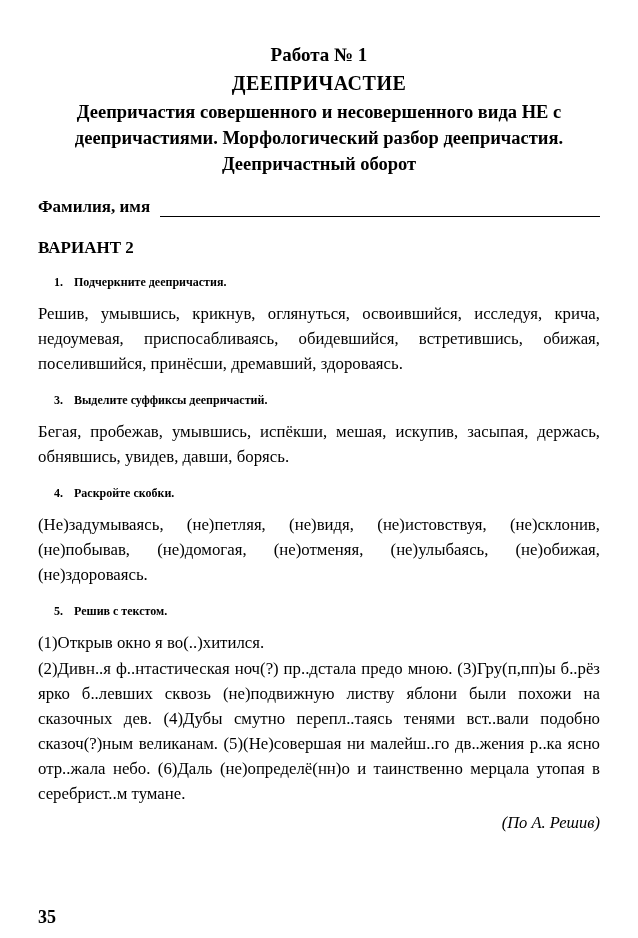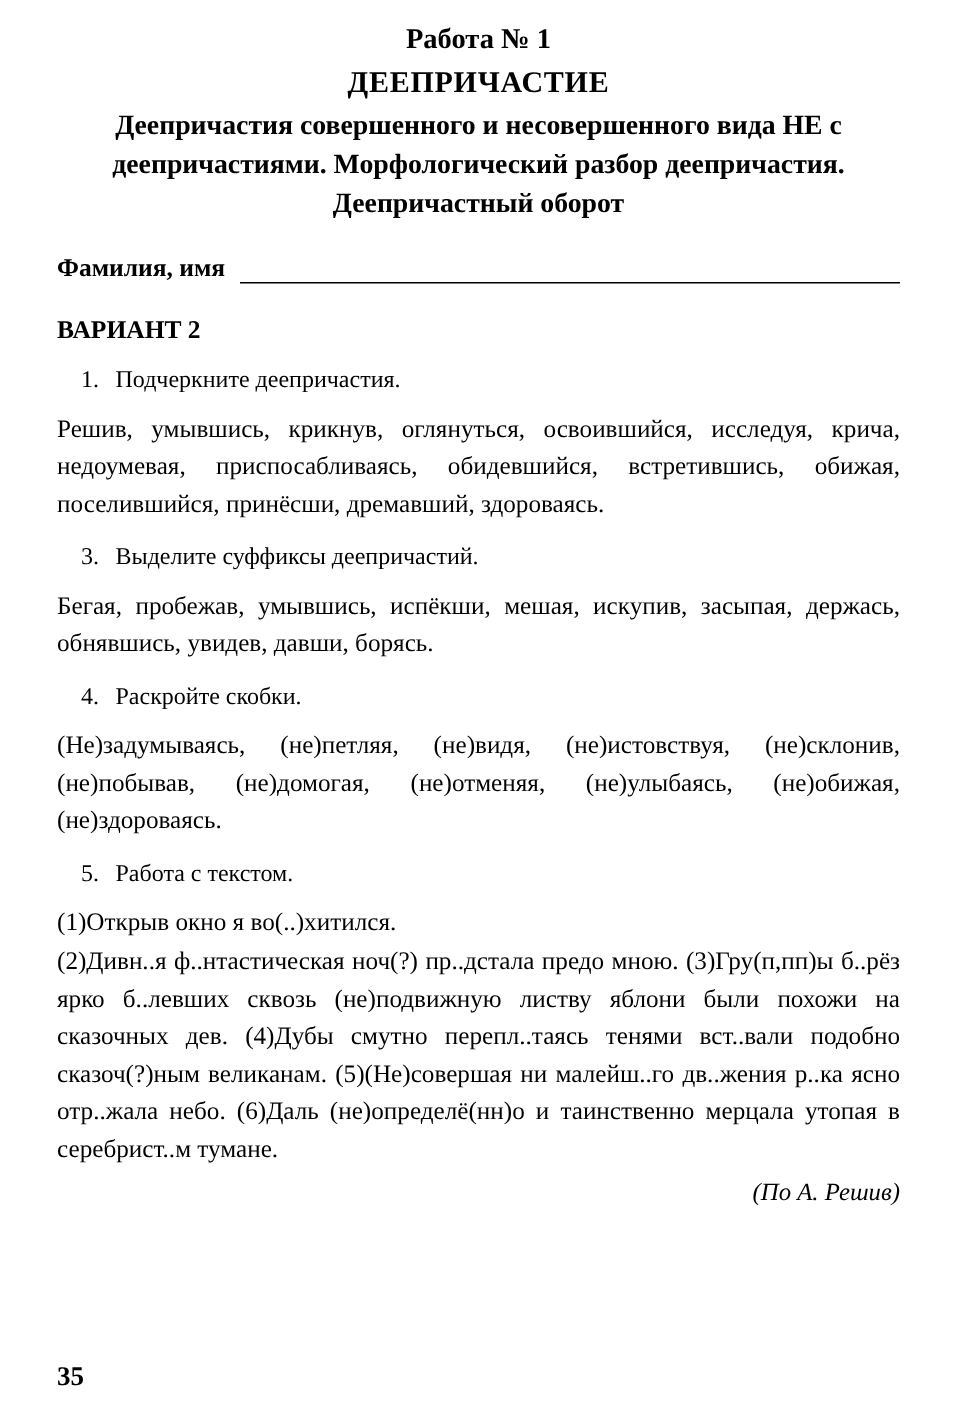--- a/index.html
+++ b/index.html
@@ -17,20 +17,21 @@
     flex-direction: column;
     overflow: hidden;
     background: #ffffff;
   }
   .h-work {
     text-align: center;
     font-weight: bold;
     font-size: 19px;
     line-height: 25px;
     margin-bottom: 3px;
+    margin-top: 28px;
   }
   .h-main {
     text-align: center;
     font-weight: bold;
     font-size: 20px;
     line-height: 26px;
     letter-spacing: 0.5px;
     margin-bottom: 3px;
   }
   .h-sub {
@@ -53,22 +54,22 @@
     height: 1.05em;
   }
   .variant {
     text-align: left;
     font-weight: bold;
     font-size: 17px;
     margin-top: 21px;
   }
   .task { margin-top: 12px; }
   .task-title {
-    font-weight: normal;
-    font-size: 16px;
+    font-weight: bold;
+    font-size: 12px;
     line-height: 24px;
     padding-left: 16px;
     margin-bottom: 7px;
   }
   .task-title .num { margin-right: 11px; }
   .task-body {
     font-size: 16.8px;
     line-height: 25px;
     text-align: justify;
   }
@@ -119,21 +120,21 @@
 
   <section class="task">
     <div class="task-title">
       <span class="num">4.</span><span>Раскройте скобки.</span>
     </div>
     <p class="task-body">(Не)задумываясь, (не)петляя, (не)видя, (не)истовствуя, (не)склонив, (не)побывав, (не)домогая, (не)отменяя, (не)улыбаясь, (не)обижая, (не)здороваясь.</p>
   </section>
 
   <section class="task">
     <div class="task-title">
-      <span class="num">5.</span><span>Работа с текстом.</span>
+      <span class="num">5.</span><span>Решив с текстом.</span>
     </div>
     <p class="task-body">(1)Открыв окно я во(..)хитился.</p>
     <p class="task-body">(2)Дивн..я ф..нтастическая ноч(?) пр..дстала предо мною. (3)Гру(п,пп)ы б..рёз ярко б..левших сквозь (не)подвижную листву яблони были похожи на сказочных дев. (4)Дубы смутно перепл..таясь тенями вст..вали подобно сказоч(?)ным великанам. (5)(Не)совершая ни малейш..го дв..жения р..ка ясно отр..жала небо. (6)Даль (не)определё(нн)о и таинственно мерцала утопая в серебрист..м тумане.</p>
   </section>
 
   <div class="attribution">(По А. Решив)</div>
 
   <div class="page-number">35</div>
 
 </div>

